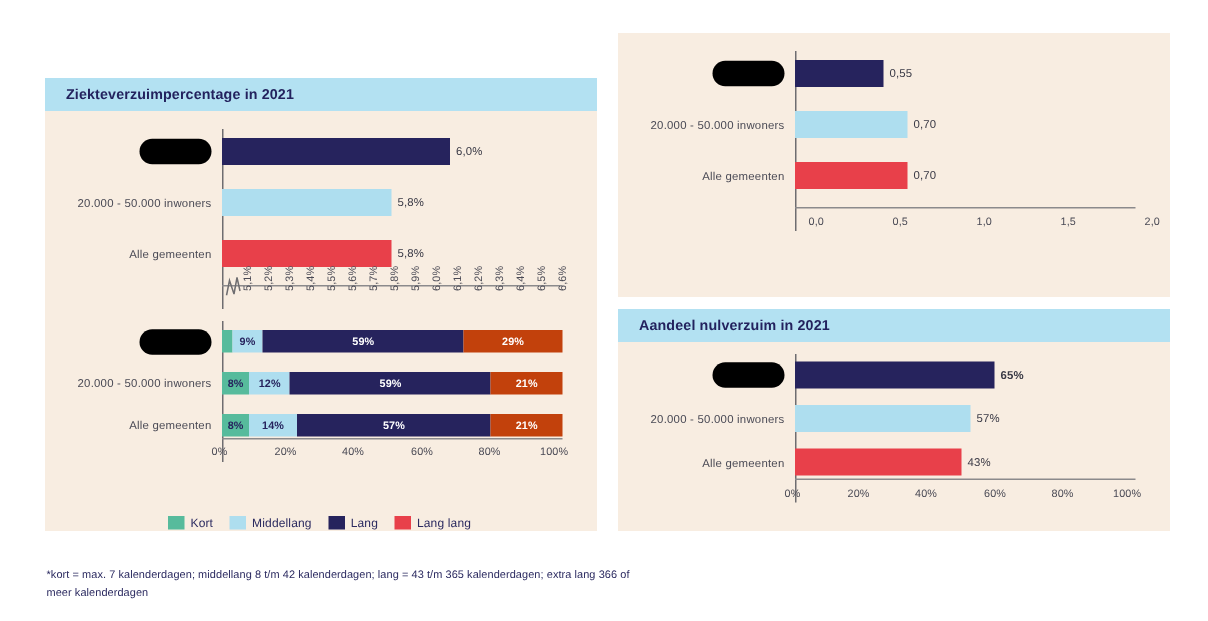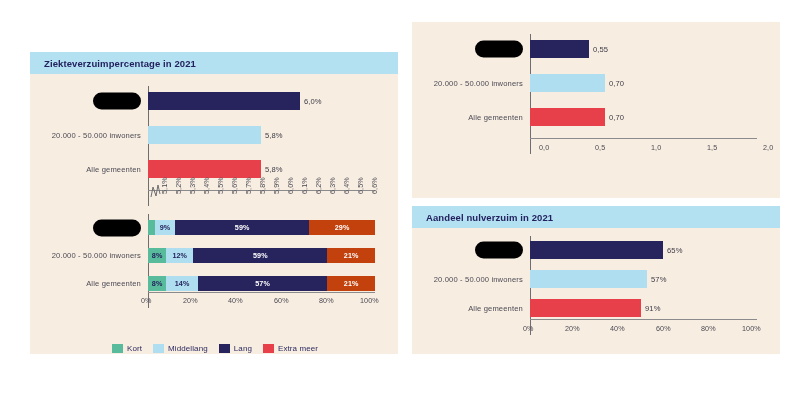--- a/index.html
+++ b/index.html
@@ -404,36 +404,36 @@
           <div class="legend-item">
             <span class="legend-swatch middellang"></span>
             <span class="legend-text">Middellang</span>
           </div>
           <div class="legend-item">
             <span class="legend-swatch lang"></span>
             <span class="legend-text">Lang</span>
           </div>
           <div class="legend-item">
             <span class="legend-swatch extralang"></span>
-            <span class="legend-text">Extra meer</span>
+            <span class="legend-text">Lang lang</span>
           </div>
         </div>
       </div>
     </div>
   </section>
 
   <section class="panel" id="panel-zero">
     <div class="panel-header">
       <span class="panel-title">Aandeel nulverzuim in 2021</span>
     </div>
     <div class="panel-body" style="height:126px;">
       <div class="chart">
         <div class="y-axis" style="left:118px; top:8px; height:99px;"></div>
 
-        <div class="row" style="top:13px; width:100%;">
+        <div class="row" style="top:13px; width:100%;font-weight:bold;">
           <div class="cat-label redacted">
             <span class="redaction-pill"></span>
           </div>
           <div class="plot" style="width:133px;">
             <div class="bar navy" style="width:100%;">
               <span class="value">65%</span>
             </div>
           </div>
         </div>
 
@@ -443,33 +443,34 @@
             <div class="bar blue" style="width:100%;">
               <span class="value">57%</span>
             </div>
           </div>
         </div>
 
         <div class="row" style="top:71px; width:100%;">
           <div class="cat-label">Alle gemeenten</div>
           <div class="plot" style="width:111px;">
             <div class="bar red" style="width:100%;">
-              <span class="value">91%</span>
+              <span class="value">43%</span>
             </div>
           </div>
         </div>
 
         <div class="x-axis" style="left:118px; top:91px; width:227px;"></div>
 
         <div class="x-ticks" style="left:118px; top:96px; width:227px; height:14px;">
           <span class="x-tick" style="left:-7px;">0%</span>
           <span class="x-tick" style="left:35px;">20%</span>
           <span class="x-tick" style="left:80px;">40%</span>
           <span class="x-tick" style="left:126px;">60%</span>
           <span class="x-tick" style="left:171px;">80%</span>
           <span class="x-tick" style="left:212px;">100%</span>
         </div>
       </div>
     </div>
   </section>
 
+  <p id="footnote">*kort = max. 7 kalenderdagen; middellang 8 t/m 42 kalenderdagen; lang = 43 t/m 365 kalenderdagen; extra lang 366 of meer kalenderdagen</p>
 
 </div>
 
 </body></html>

